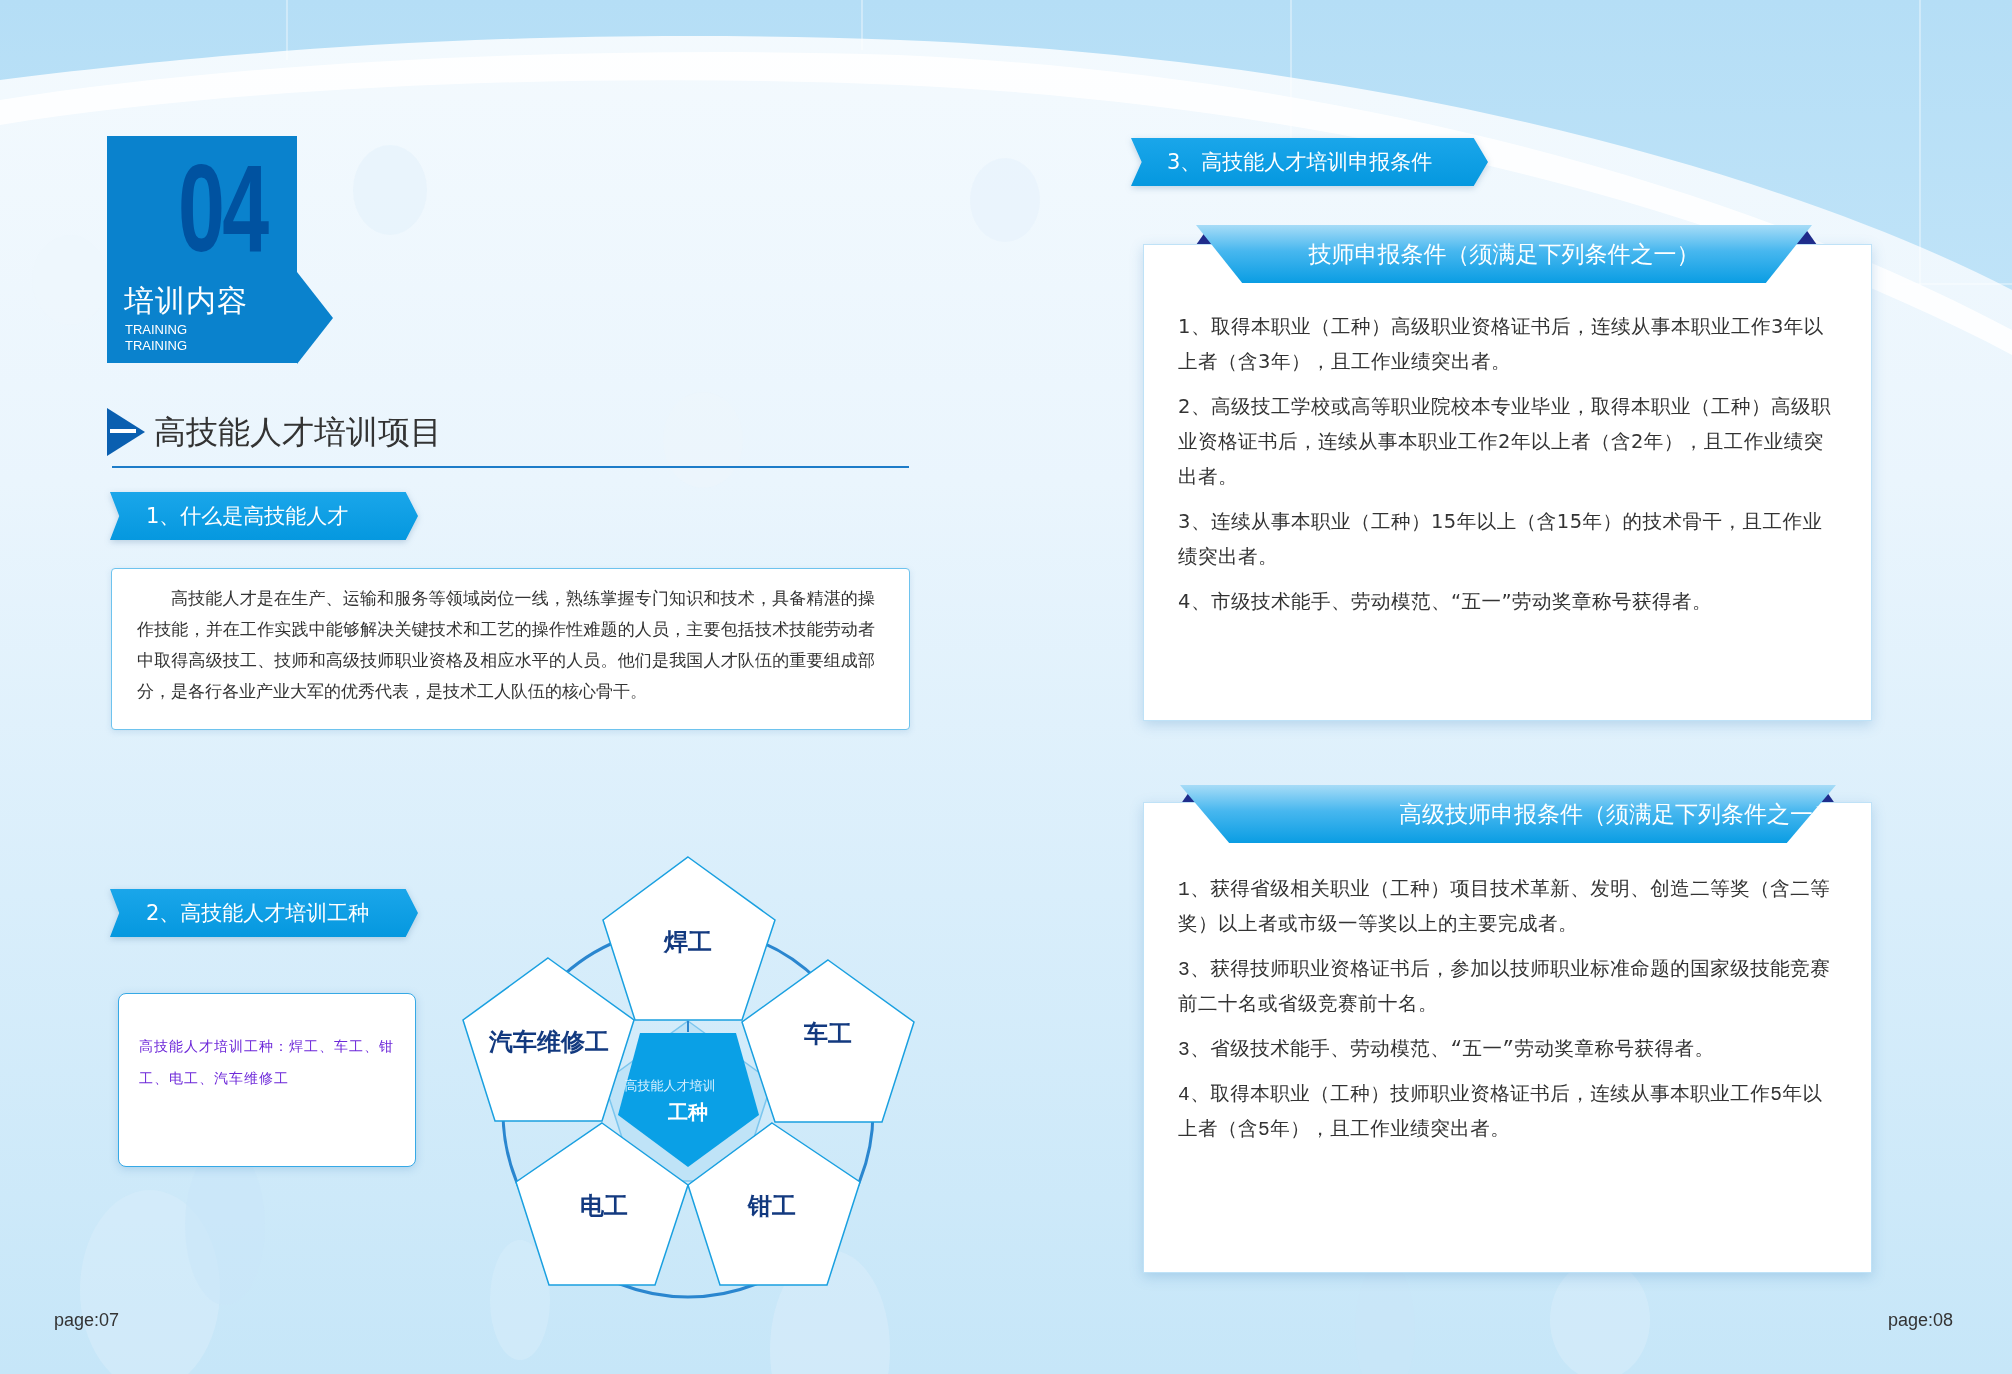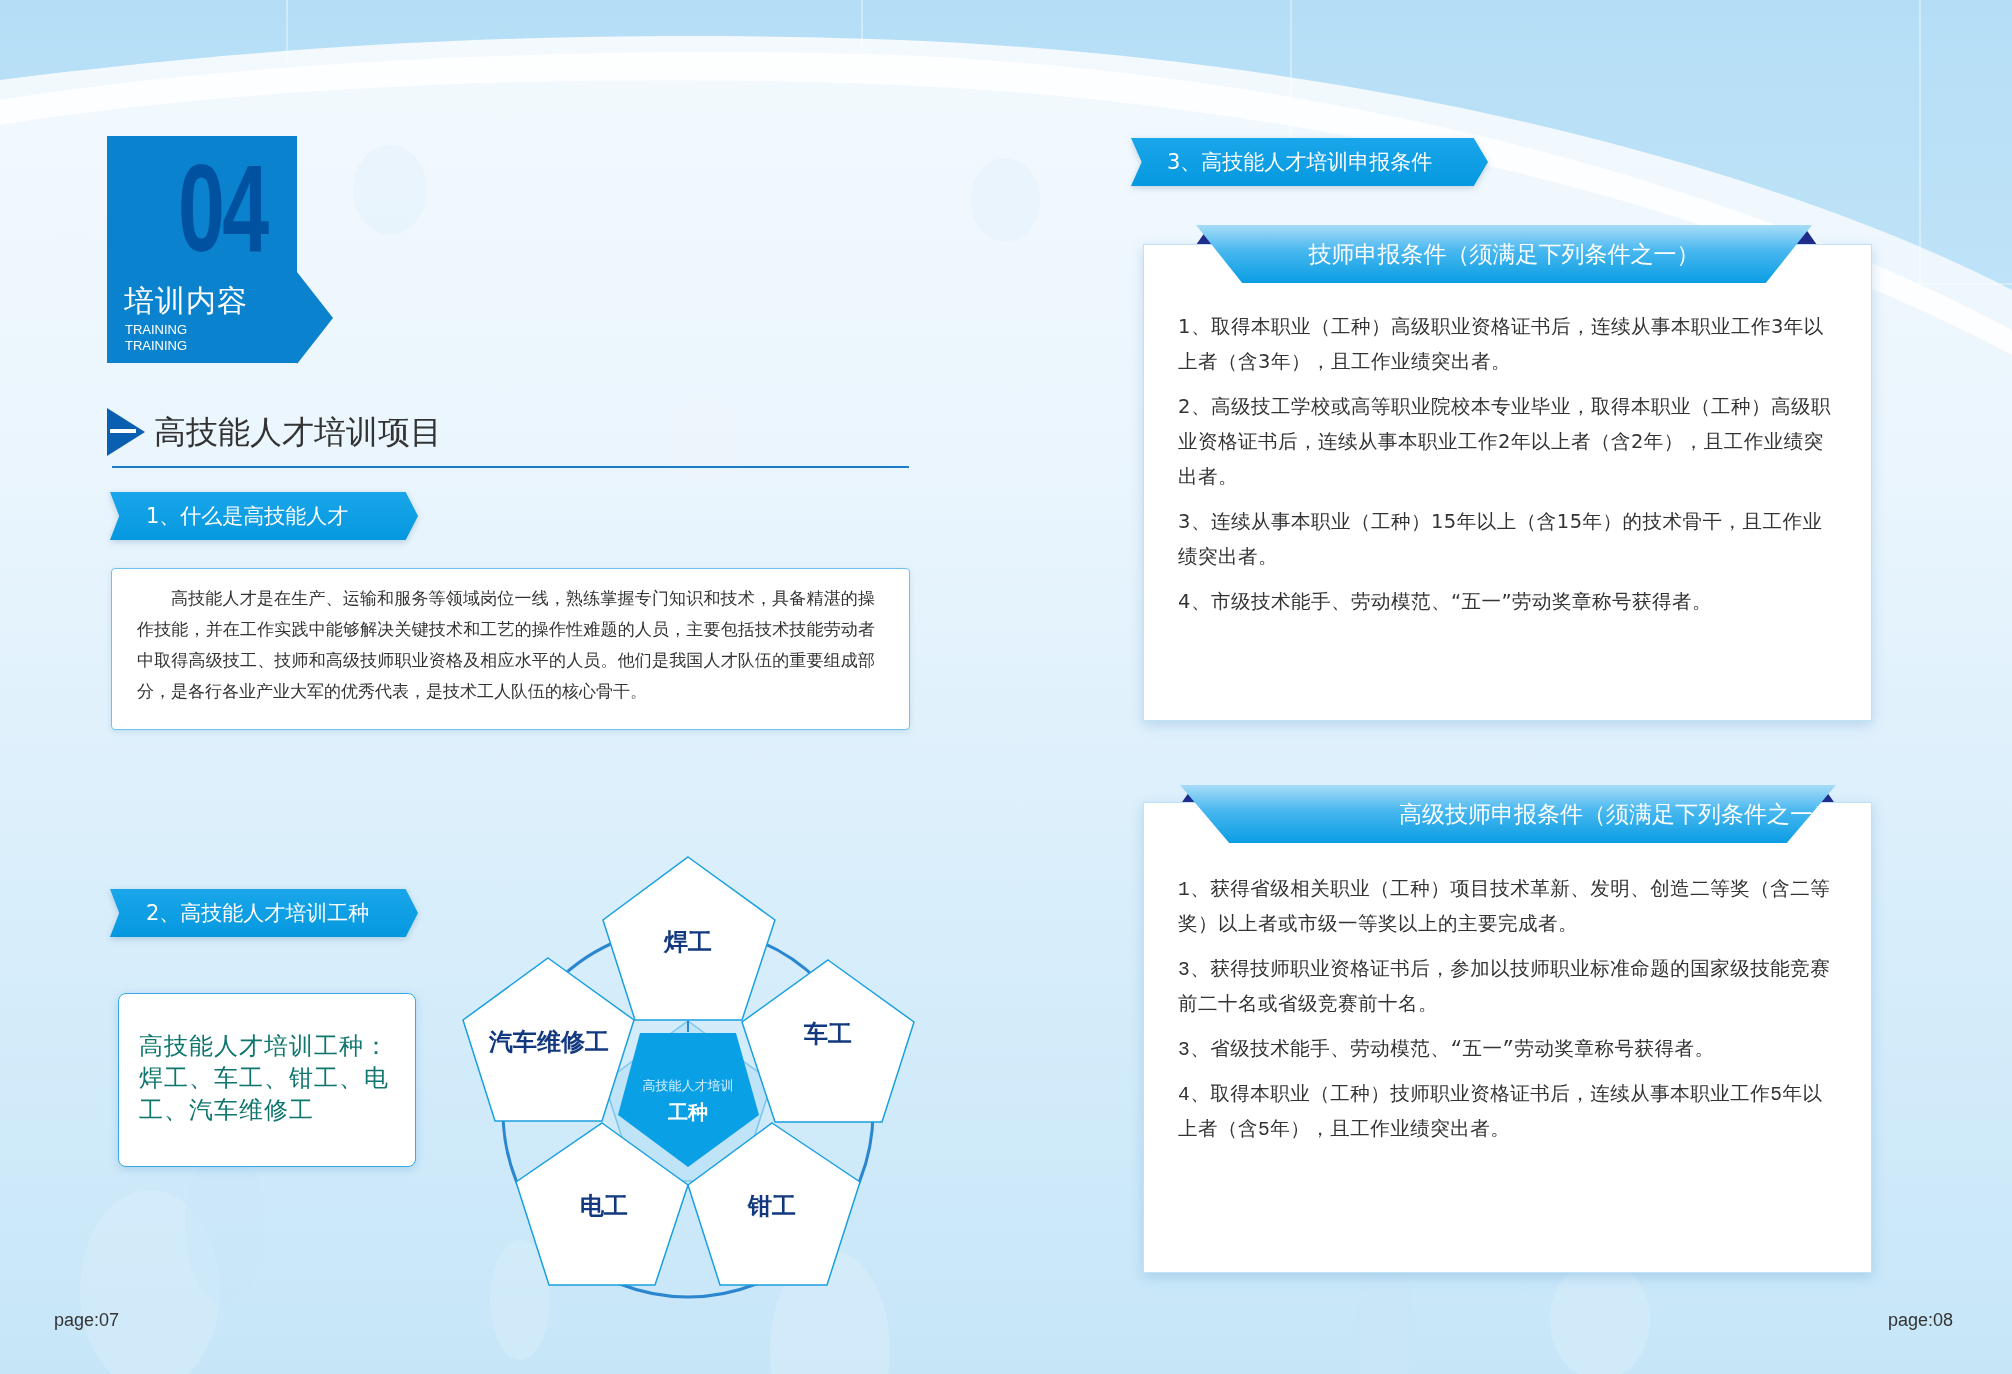--- a/index.html
+++ b/index.html
@@ -81,21 +81,21 @@
     text-align: justify;
   }
 
   
   .box2 {
     left: 118px; top: 993px; width: 298px; height: 174px;
     background: #fff; border: 1.5px solid #36a9e6; border-radius: 8px;
     box-shadow: 0 2px 8px rgba(60,130,190,0.25);
     padding: 36px 20px 0 20px;
   }
-  .box2 p { font-size: 24px; line-height: 32px; color: #0f766e; letter-spacing: 1px; }
+  .box2 p { font-size: 14px; line-height: 32px; color: #6d28d9; letter-spacing: 1px; }
 
   
   .diagram { left: 450px; top: 850px; width: 480px; height: 450px; }
   .pent-label {
     position: absolute; font-weight: bold; color: #12397f;
     font-size: 24px; white-space: nowrap; transform: translate(-50%, -50%);
   }
   .center-label-small {
     position: absolute; color: #d8f0ff; font-size: 13px; white-space: nowrap;
     transform: translate(-50%, -50%);
@@ -217,21 +217,21 @@
 
     <polygon points="152,273 238,335 205,435 99,435 66,332" fill="#fff" stroke="#1aa0e0" stroke-width="1.5"></polygon>
 
     <polygon points="98,108 184,170 152,271 45,271 13,170" fill="#fff" stroke="#1aa0e0" stroke-width="1.5"></polygon>
   </svg>
   <span class="pent-label" style="left:238px; top:92px;">焊工</span>
   <span class="pent-label" style="left:378px; top:184px;">车工</span>
   <span class="pent-label" style="left:322px; top:356px;">钳工</span>
   <span class="pent-label" style="left:154px; top:356px;">电工</span>
   <span class="pent-label" style="left:99px; top:192px;">汽车维修工</span>
-  <span class="center-label-small" style="left:238px; top:236px;">高技能人才培训</span>
+  <span class="center-label-small" style="left:220px; top:236px;">高技能人才培训</span>
   <span class="center-label-big" style="left:238px; top:262px;">工种</span>
 </div>
 
 <div class="abs tag-wrap" style="left:1131px; top:138px;">
   <div class="tag" style="width:357px;">3、高技能人才培训申报条件</div>
 </div>
 
 <div class="abs ribbon-ear" style="left:1196px; top:225px;"></div>
 <div class="abs ribbon-ear" style="left:1789px; top:225px;"></div>
 <div class="abs card card1">

